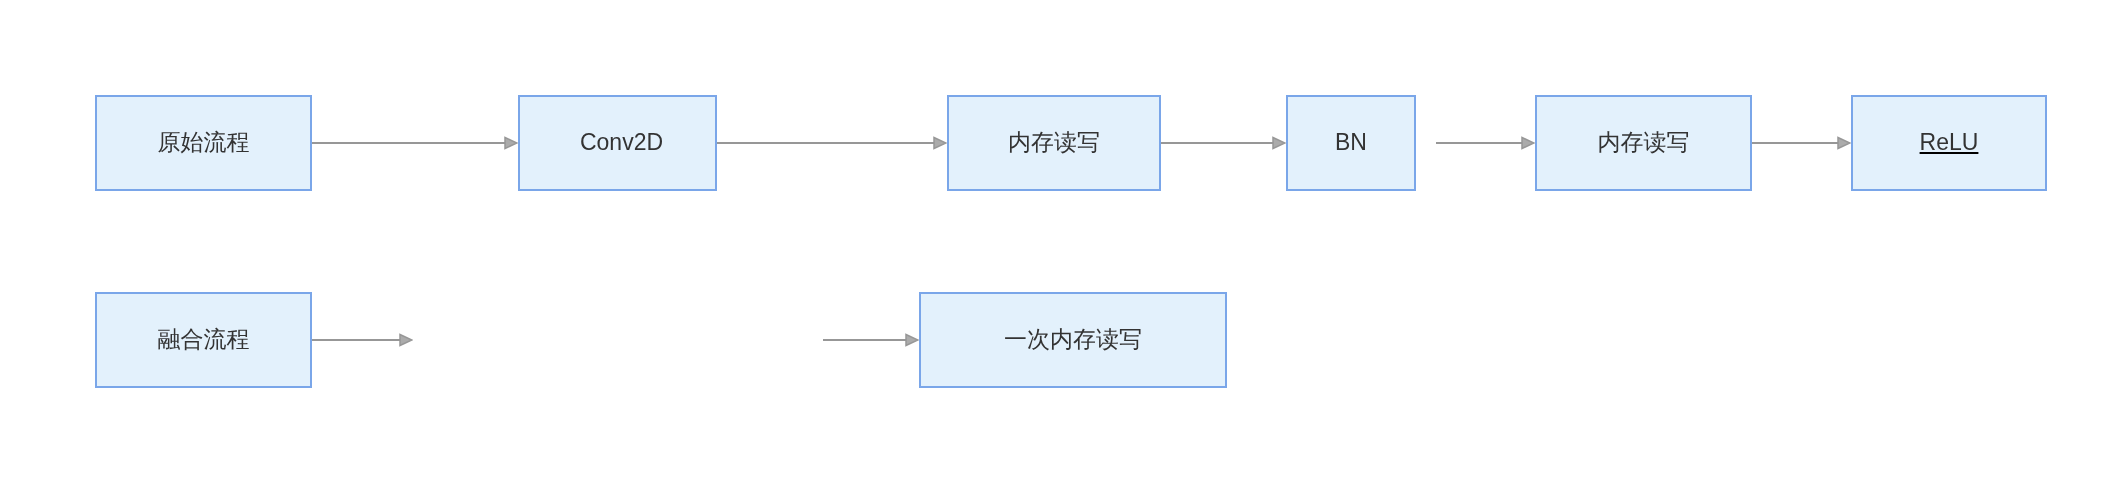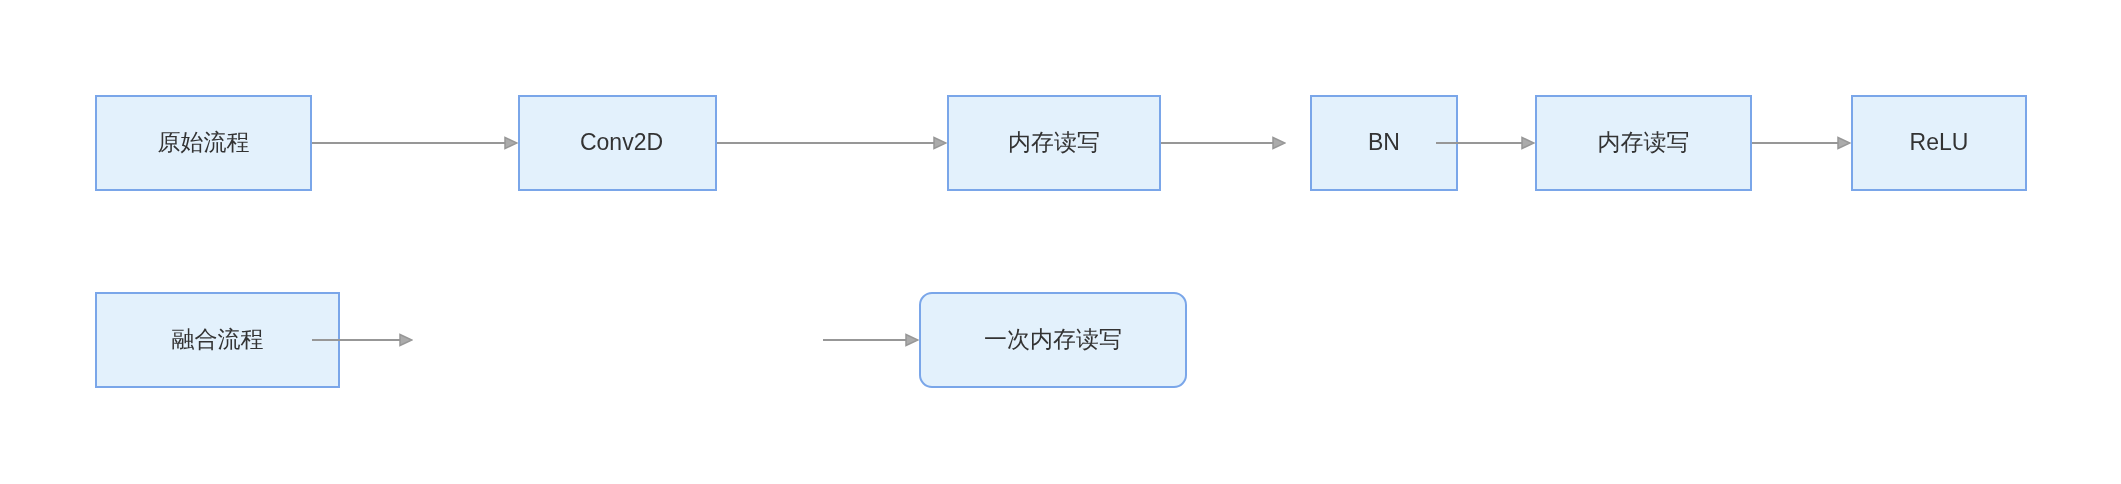--- a/index.html
+++ b/index.html
@@ -98,21 +98,21 @@
     <span class="node-label">内存读写</span>
   </div>
 
   <div class="arrow" style="left:1161px; top:136px; width:125px;">
     <div class="arrow-line"></div>
     <svg class="arrow-head" viewBox="0 0 14 14">
         <path d="M1 1.5 L13 7 L1 12.5 Z"></path>
       </svg>
   </div>
 
-  <div class="node" style="left:1286px; top:95px; width:148px;margin-left:24px;">
+  <div class="node" style="left:1286px; top:95px; width:130px;">
     <span class="node-label">BN</span>
   </div>
 
   <div class="arrow" style="left:1436px; top:136px; width:99px;">
     <div class="arrow-line"></div>
     <svg class="arrow-head" viewBox="0 0 14 14">
         <path d="M1 1.5 L13 7 L1 12.5 Z"></path>
       </svg>
   </div>
 
@@ -120,40 +120,40 @@
     <span class="node-label">内存读写</span>
   </div>
 
   <div class="arrow" style="left:1752px; top:136px; width:99px;">
     <div class="arrow-line"></div>
     <svg class="arrow-head" viewBox="0 0 14 14">
         <path d="M1 1.5 L13 7 L1 12.5 Z"></path>
       </svg>
   </div>
 
-  <div class="node" style="left:1851px; top:95px; width:176px;">
+  <div class="node" style="left:1851px; top:95px; width:196px;text-decoration:underline;">
     <span class="node-label">ReLU</span>
   </div>
 
-  <div class="node" style="left:95px; top:292px; width:245px;">
+  <div class="node" style="left:95px; top:292px; width:217px;">
     <span class="node-label">融合流程</span>
   </div>
 
   <div class="arrow" style="left:312px; top:333px; width:101px;">
     <div class="arrow-line"></div>
     <svg class="arrow-head" viewBox="0 0 14 14">
         <path d="M1 1.5 L13 7 L1 12.5 Z"></path>
       </svg>
   </div>
 
 
   <div class="arrow" style="left:823px; top:333px; width:96px;">
     <div class="arrow-line"></div>
     <svg class="arrow-head" viewBox="0 0 14 14">
         <path d="M1 1.5 L13 7 L1 12.5 Z"></path>
       </svg>
   </div>
 
-  <div class="node" style="left:919px; top:292px; width:268px;border-radius:13px;">
+  <div class="node" style="left:919px; top:292px; width:308px;">
     <span class="node-label">一次内存读写</span>
   </div>
 
 </div>
 
 </body></html>

